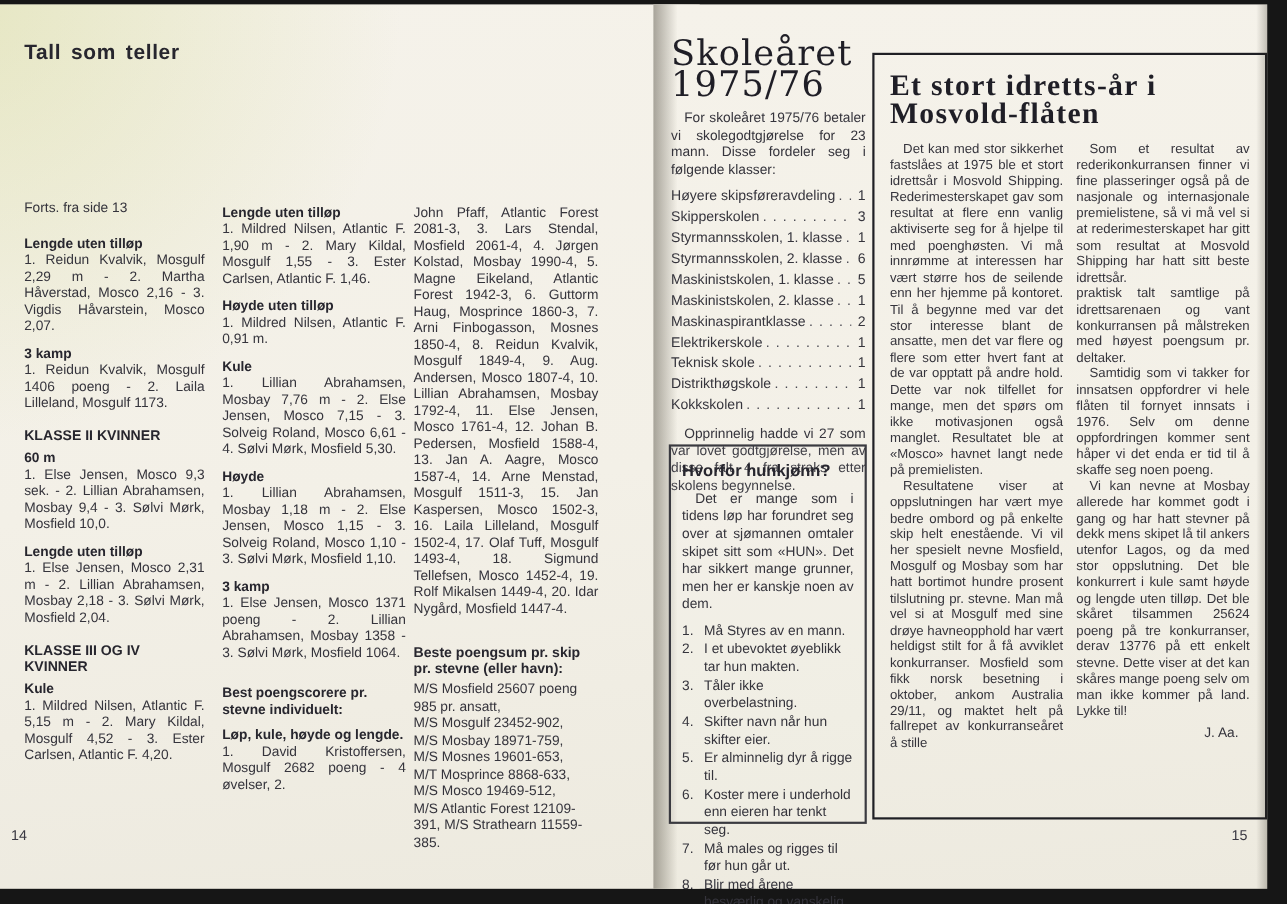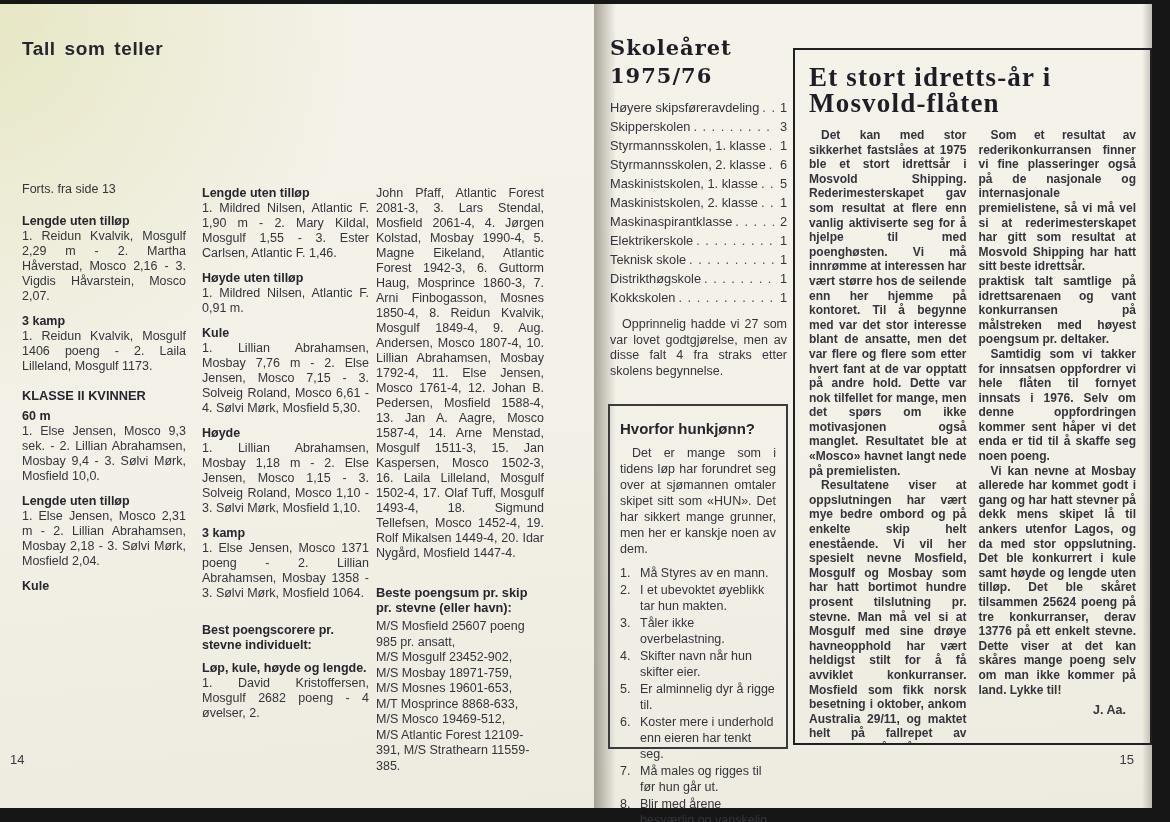--- a/index.html
+++ b/index.html
@@ -63,22 +63,22 @@
   .ship-line { font-size:12.5px; line-height:15.5px; overflow-wrap:break-word; }
   .ships-head { margin-top:24px; }
   .pagenum { position:absolute; font-size:13px; color:#3a3942; }
   .pn-left  { left:10px;  top:748px; }
   .pn-right { right:18px; top:748px; }
 
   
   .school-col { position:absolute; left:16px; top:30px; width:177px; }
   .school-title {
     margin:0 0 10px 0;
-    font-family:"DejaVu Serif", serif; font-weight:bold;
-    font-size:21px; line-height:28px; letter-spacing:1px; color:#1f1e26;
+    font-family:"DejaVu Serif", serif; font-weight:normal;
+    font-size:32px; line-height:28px; letter-spacing:1px; color:#1f1e26;
   }
   .indent { text-indent:12px; }
   .para { margin:0 0 8px 0; font-size:12.5px; line-height:15.5px; text-align:justify; }
   .class-list { margin-top:4px; margin-bottom:8px; }
   .class-row { display:flex; align-items:baseline; height:19px; font-size:12.8px; }
   .cl-label { white-space:nowrap; }
   .cl-dots { flex:1 1 auto; overflow:hidden; white-space:nowrap; margin:0 3px; color:#4a4952; }
   .cl-dots::after { content:". . . . . . . . . . . . . . . . . . . ."; letter-spacing:1px; }
   .cl-value { flex:0 0 auto; text-align:right; min-width:10px; }
 
@@ -96,21 +96,21 @@
   .big-box {
     position:absolute; left:199px; top:44px; width:359px; height:697px;
     border:2px solid #1f1f24; box-sizing:border-box;
     padding:12px 14px 0 14px; overflow:hidden;
   }
   .art-title {
     margin:2px 0 12px 0;
     font-family:Liberation Serif, serif; font-weight:bold;
     font-size:27px; line-height:26px; letter-spacing:1.2px; color:#1f1e26;
   }
-  .art-cols { display:flex; gap:12px;font-weight:bold; }
+  .art-cols { display:flex; gap:12px; }
   .art-col { width:159px; }
   .art-col .para { font-size:12px; line-height:14.6px; margin-bottom:0; }
   .signature { text-align:right; font-size:12.5px; padding-right:10px; margin-top:6px; }
 </style>
 </head>
 <body>
 
 <div class="page page-left">
   <h1 class="page-title">Tall som teller</h1>
 
@@ -129,22 +129,24 @@
     <div class="class-title">KLASSE II KVINNER</div>
     <div class="sec">
       <h4>60 m</h4>
       <p class="body-sm">1. Else Jensen, Mosco 9,3 sek. - 2. Lillian Abrahamsen, Mosbay 9,4 - 3. Sølvi Mørk, Mosfield 10,0.</p>
     </div>
     <div class="sec">
       <h4>Lengde uten tilløp</h4>
       <p class="body-sm">1. Else Jensen, Mosco 2,31 m - 2. Lillian Abrahamsen, Mosbay 2,18 - 3. Sølvi Mørk, Mosfield 2,04.</p>
     </div>
 
+    <div class="class-title">KLASSE III OG IV KVINNER</div>
     <div class="sec">
       <h4>Kule</h4>
+      <p class="body-sm">1. Mildred Nilsen, Atlantic F. 5,15 m - 2. Mary Kildal, Mosgulf 4,52 - 3. Ester Carlsen, Atlantic F. 4,20.</p>
     </div>
   </div>
 
   <div class="col col-2">
     <div class="sec">
       <h4>Lengde uten tilløp</h4>
       <p class="body-sm">1. Mildred Nilsen, Atlantic F. 1,90 m - 2. Mary Kildal, Mosgulf 1,55 - 3. Ester Carlsen, Atlantic F. 1,46.</p>
     </div>
     <div class="sec">
       <h4>Høyde uten tilløp</h4>
@@ -185,20 +187,21 @@
     </div>
   </div>
 
   <div class="pagenum pn-left">14</div>
 </div>
 
 <div class="page page-right">
 
   <div class="school-col">
     <h2 class="school-title">Skoleåret 1975/76</h2>
+    <p class="para indent">For skoleåret 1975/76 betaler vi skolegodtgjørelse for 23 mann. Disse fordeler seg i følgende klasser:</p>
 
     <div class="class-list">
       <div class="class-row">
         <span class="cl-label">Høyere skipsføreravdeling</span>
           <span class="cl-dots"></span>
           <span class="cl-value">1</span>
       </div>
       <div class="class-row">
         <span class="cl-label">Skipperskolen</span>
           <span class="cl-dots"></span>

